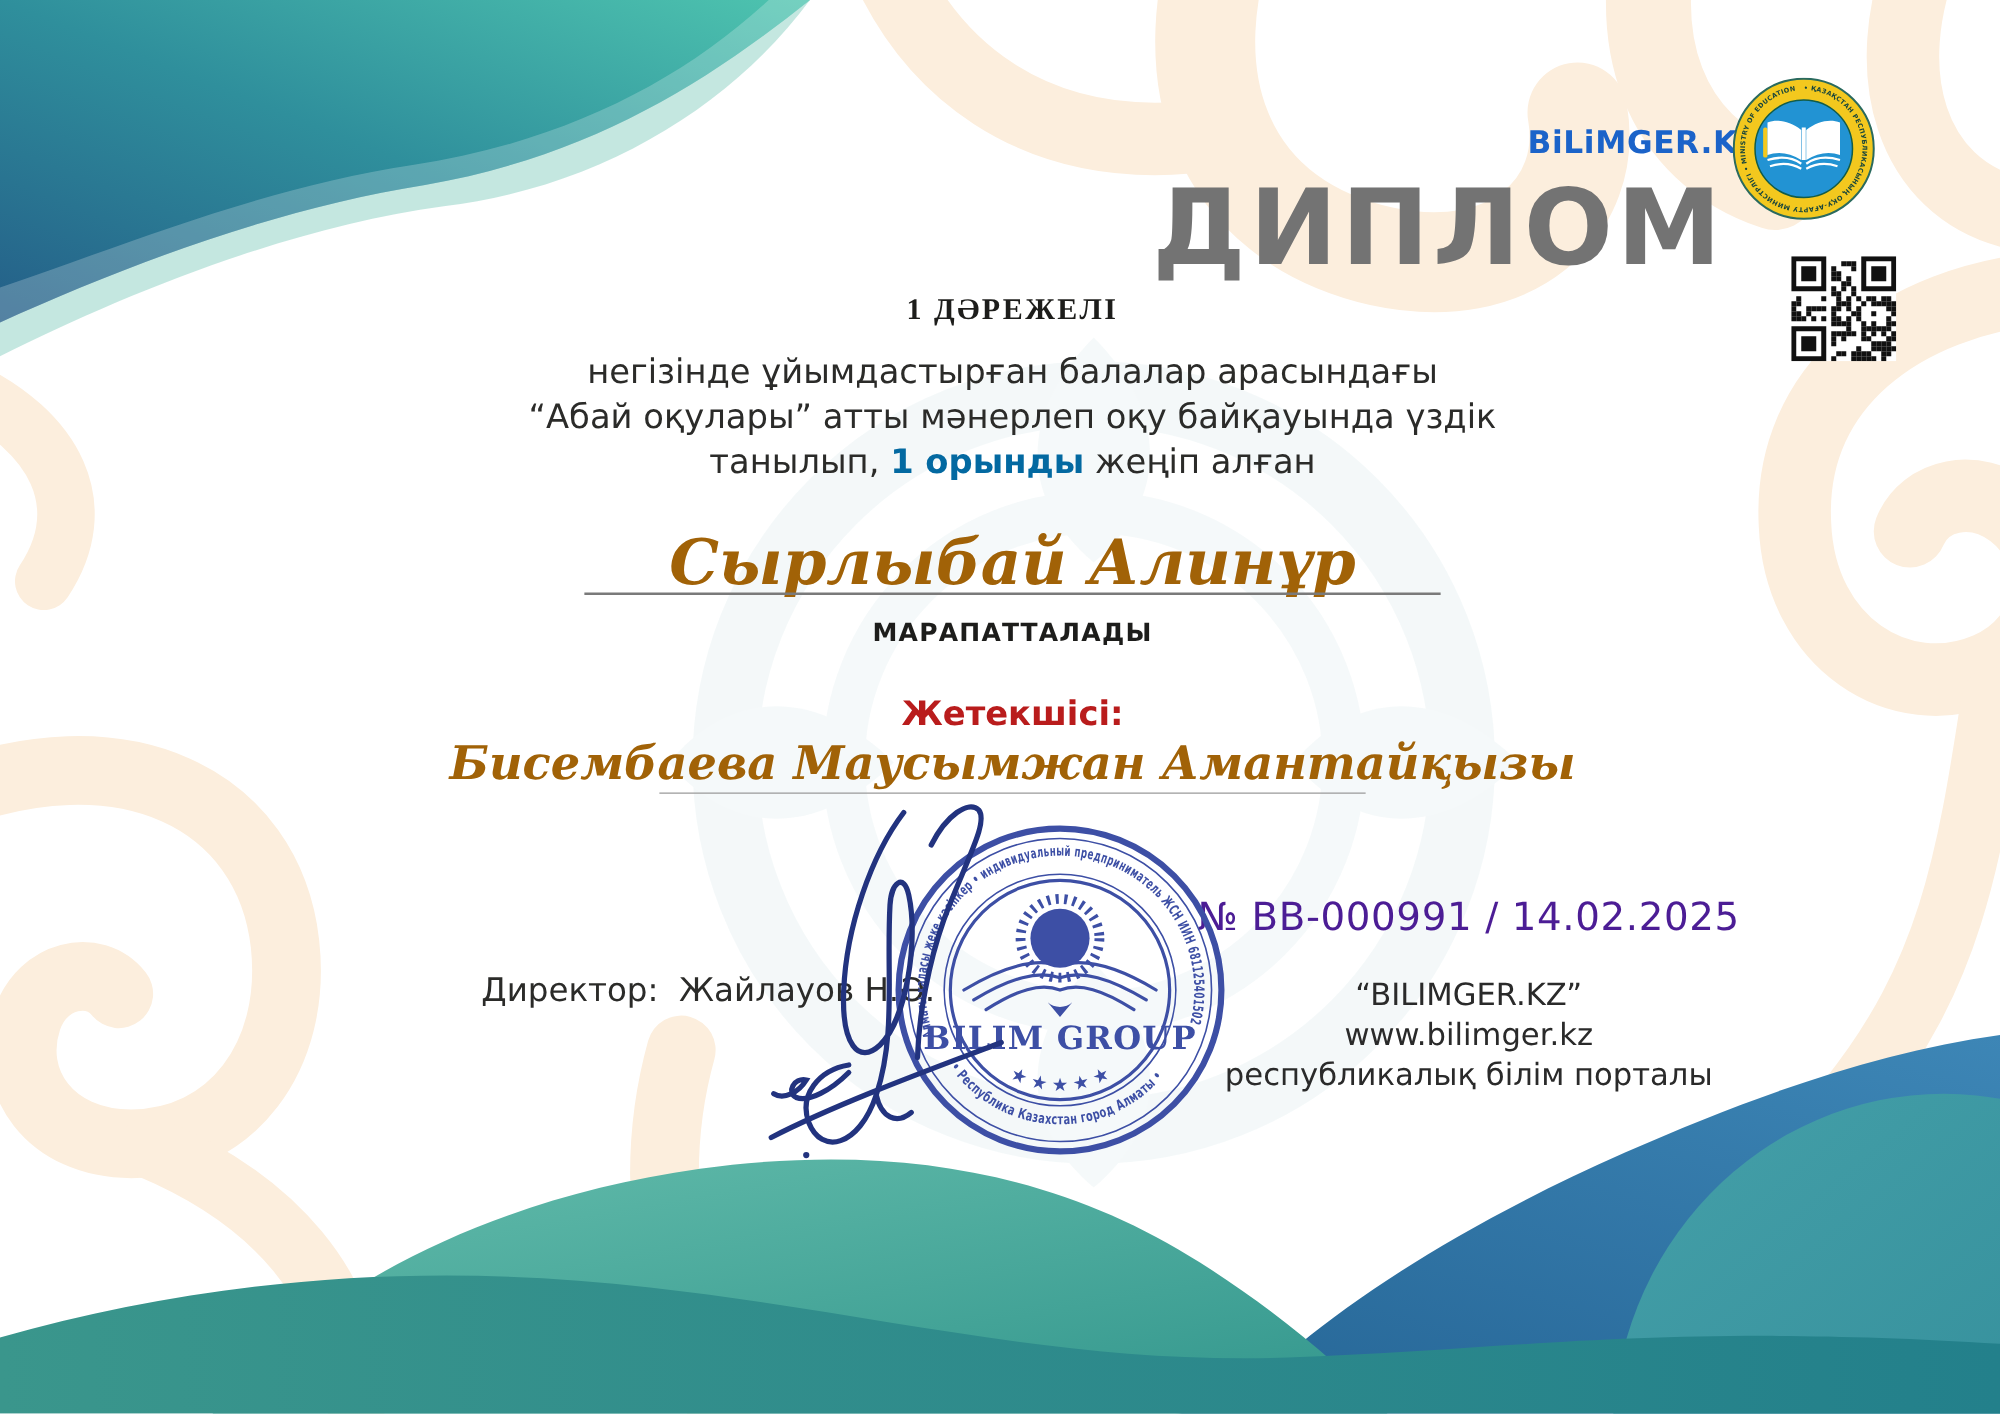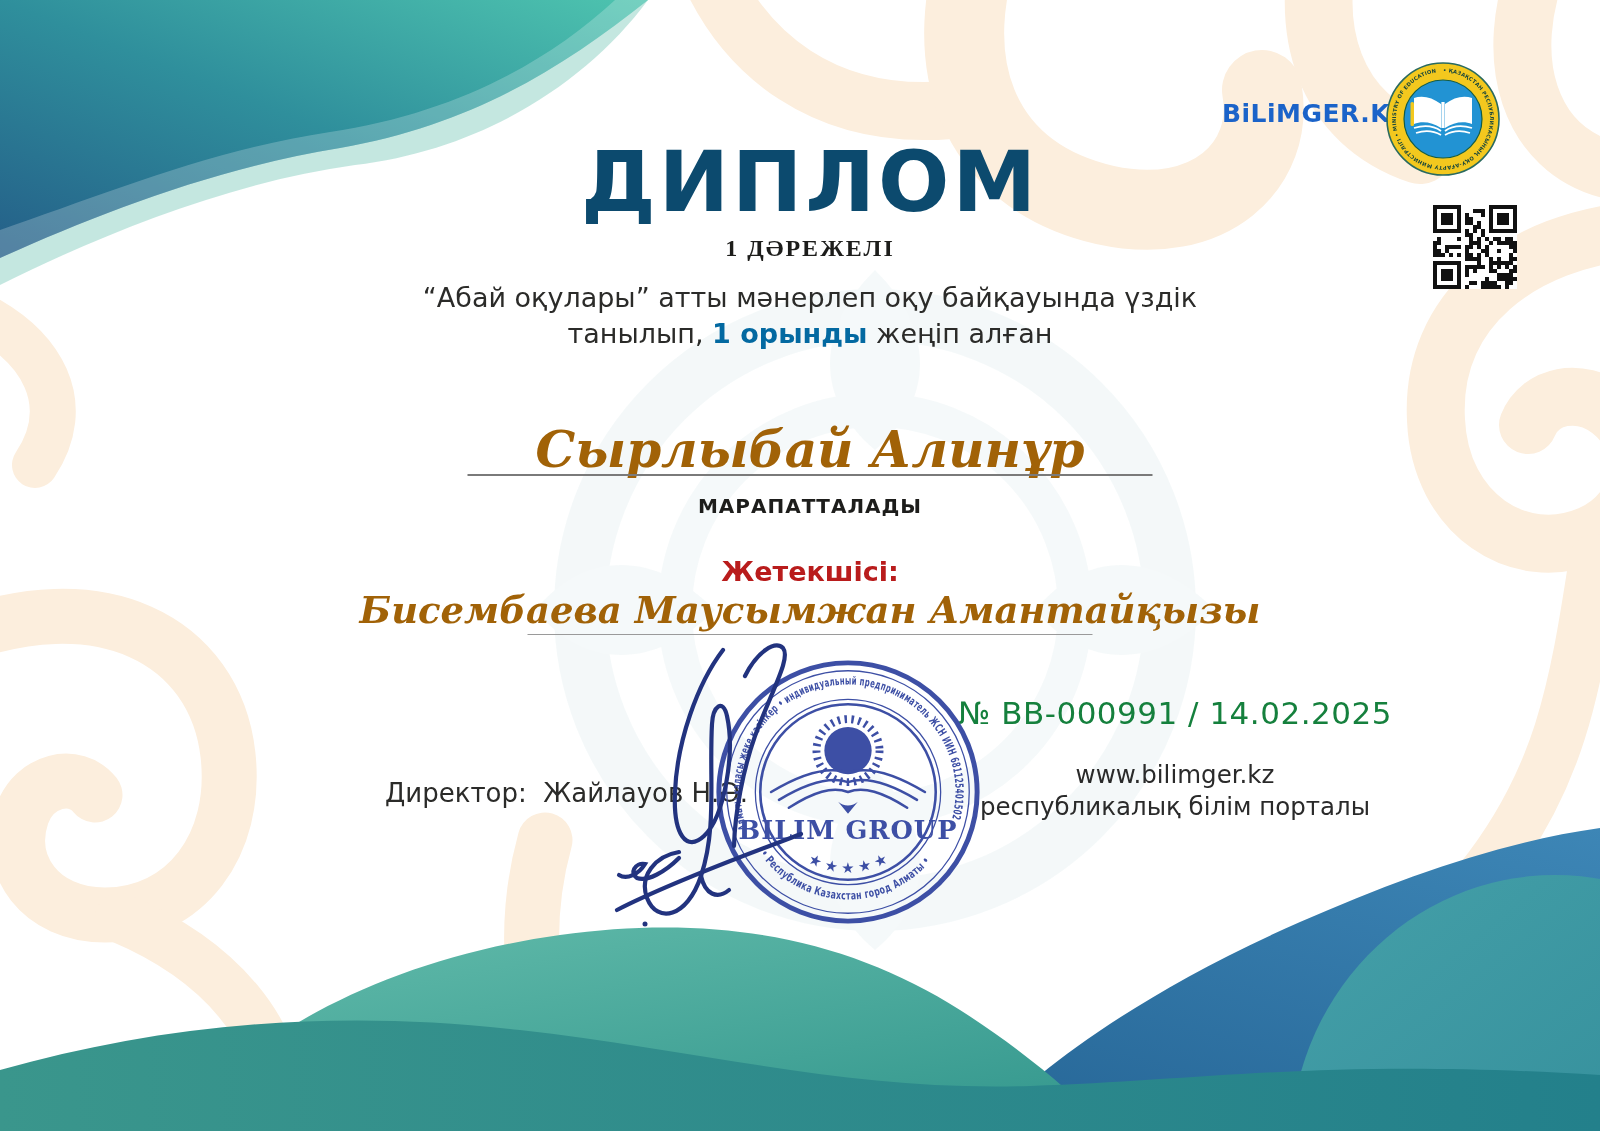--- a/index.html
+++ b/index.html
@@ -1,34 +1,34 @@
 <!DOCTYPE html>
 <html><head>
 <meta charset="utf-8">
 <style>
   html,body{margin:0;padding:0;background:#ffffff;}
   #canvas{position:relative;width:1600px;height:1131px;overflow:hidden;background:#ffffff;
           font-family:"DejaVu Sans","Liberation Sans",sans-serif;}
   #bg{position:absolute;left:0;top:0;z-index:0;}
   .col{position:absolute;left:240px;top:0;width:1140px;z-index:2;}
   .ctr{position:absolute;left:0;width:100%;text-align:center;}
-  .title{font-size:84px;font-weight:bold;color:#0c4a6e;letter-spacing:3px;line-height:1;}
+  .title{font-size:84px;font-weight:bold;color:#737373;letter-spacing:3px;line-height:1;text-align:right;}
   .degree{font-size:24px;font-weight:bold;color:#1d1d1b;letter-spacing:2px;font-family:Liberation Serif, serif;}
   .bodytxt{font-size:27px;color:#2b2b29;line-height:36px;}
   .bodytxt b{font-weight:bold;color:#0369a1;}
   .script{font-family:"DejaVu Serif","Liberation Serif",serif;font-style:italic;font-weight:bold;color:#a16207;}
   .name{font-size:50px;}
   .rule{position:absolute;height:2px;background:#7a7a7a;left:50%;transform:translateX(-50%);}
   .thinrule{position:absolute;height:1px;background:#9a9a9a;left:50%;transform:translateX(-50%);}
   .award{font-size:20px;font-weight:bold;color:#1d1d1b;letter-spacing:1px;}
   .superv{font-size:27px;font-weight:bold;color:#b91c1c;}
   .teacher{font-size:37px;}
   .director{position:absolute;left:385px;top:778px;font-size:26px;color:#2b2b29;z-index:2;}
   .infoblock{position:absolute;left:950px;top:695px;width:450px;text-align:center;z-index:2;color:#3a3a3c;}
-  .infonum{font-size:31px;letter-spacing:0.5px;color:#15803d;}
+  .infonum{font-size:31px;letter-spacing:0.5px;color:#4c1d95;margin-top:21px;}
   .infoline{font-size:24.5px;color:#2a2a2a;line-height:32px;}
   .brand{position:absolute;left:1222px;top:99px;font-size:25px;font-weight:bold;color:#1b63c9;
          letter-spacing:0.5px;z-index:2;font-family:"DejaVu Sans","Liberation Sans",sans-serif;}
   #emblem{position:absolute;left:1386px;top:62px;z-index:2;}
   #qr{position:absolute;left:1433px;top:205px;z-index:2;}
   #stamp{position:absolute;left:710px;top:654px;z-index:3;}
   #sig{position:absolute;left:605px;top:632px;z-index:4;}
 </style>
 </head>
 <body>
@@ -256,20 +256,21 @@
         <rect x="64" y="80" width="4" height="4"></rect>
         <rect x="72" y="80" width="4" height="4"></rect>
       </g>
   </svg>
 
   <div class="col">
     <div class="ctr title" style="top:140px">ДИПЛОМ</div>
     <div class="ctr degree" style="top:235px">1 ДӘРЕЖЕЛІ</div>
 
     <div class="ctr bodytxt" style="top:280px">
+      <div>негізінде ұйымдастырған балалар арасындағы</div>
       <div>“Абай оқулары” атты мәнерлеп оқу байқауында үздік</div>
       <div><span>танылып, </span><b>1 орынды</b><span> жеңіп алған</span></div>
     </div>
 
     <div class="ctr script name" style="top:420px">Сырлыбай Алинұр</div>
     <div class="rule" style="top:474px;width:685px"></div>
 
     <div class="ctr award" style="top:494px">МАРАПАТТАЛАДЫ</div>
     <div class="ctr superv" style="top:556px">Жетекшісі:</div>
     <div class="ctr script teacher" style="top:588px">Бисембаева Маусымжан Амантайқызы</div>
@@ -320,17 +321,18 @@
       <path d="M 12,278 C 70,248 160,216 196,202"></path>
       <path d="M 140,44 C 152,20 170,8 178,16 C 186,26 168,56 150,104 C 138,138 130,180 129,214"></path>
       <path d="M 96,244 C 100,262 112,268 124,258"></path>
     </g>
     <circle cx="40" cy="292" r="2.5" fill="#22337f"></circle>
   </svg>
 
   <div class="infoblock">
     <div class="infonum">№ BB-000991 / 14.02.2025</div>
     <div style="height:28px"></div>
+    <div class="infoline">“BILIMGER.KZ”</div>
     <div class="infoline">www.bilimger.kz</div>
     <div class="infoline">республикалық білім порталы</div>
   </div>
 
 </div>
 
 </body></html>

